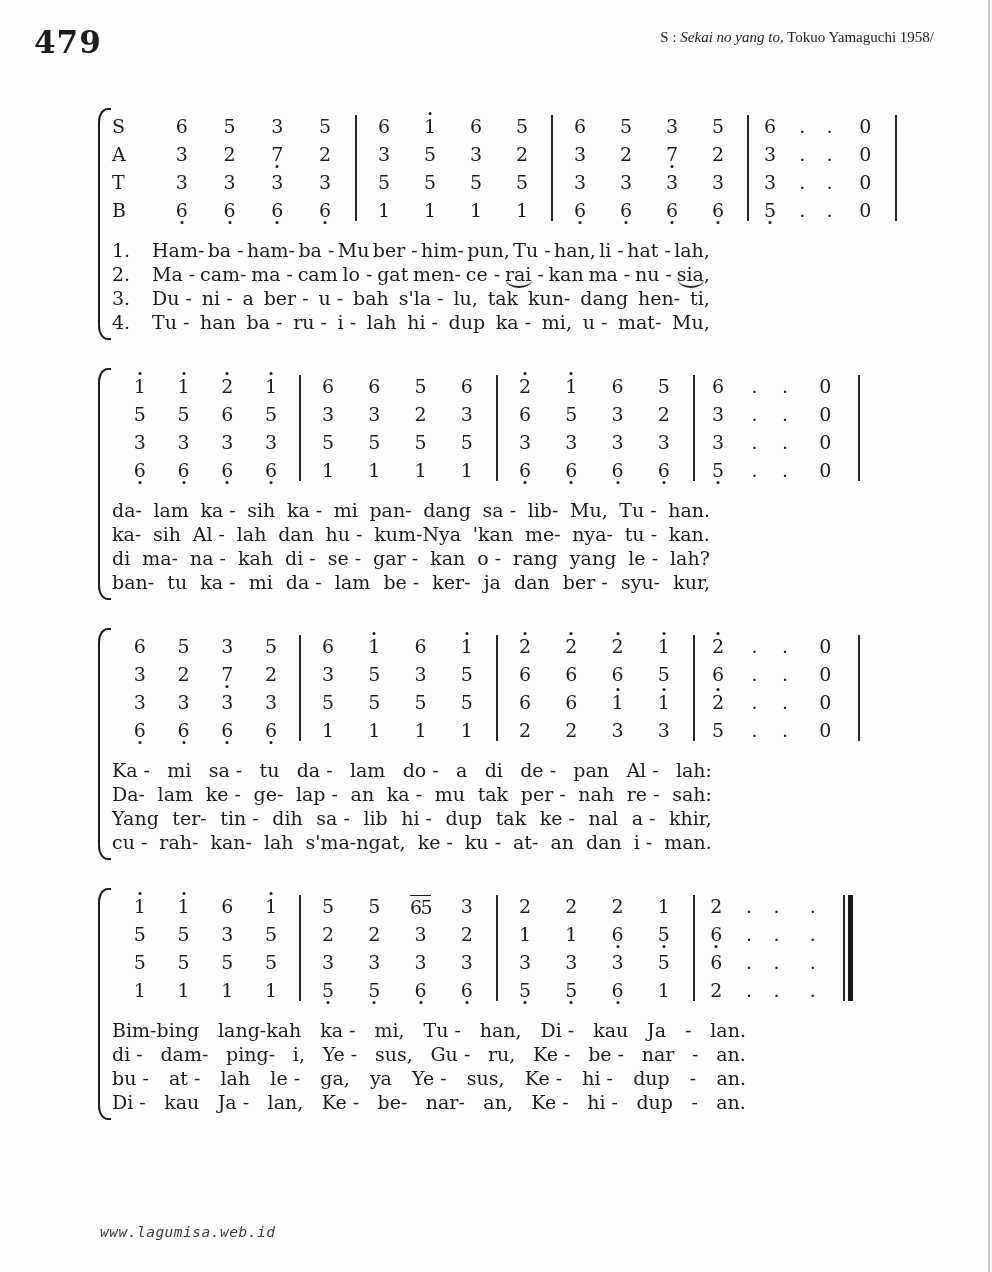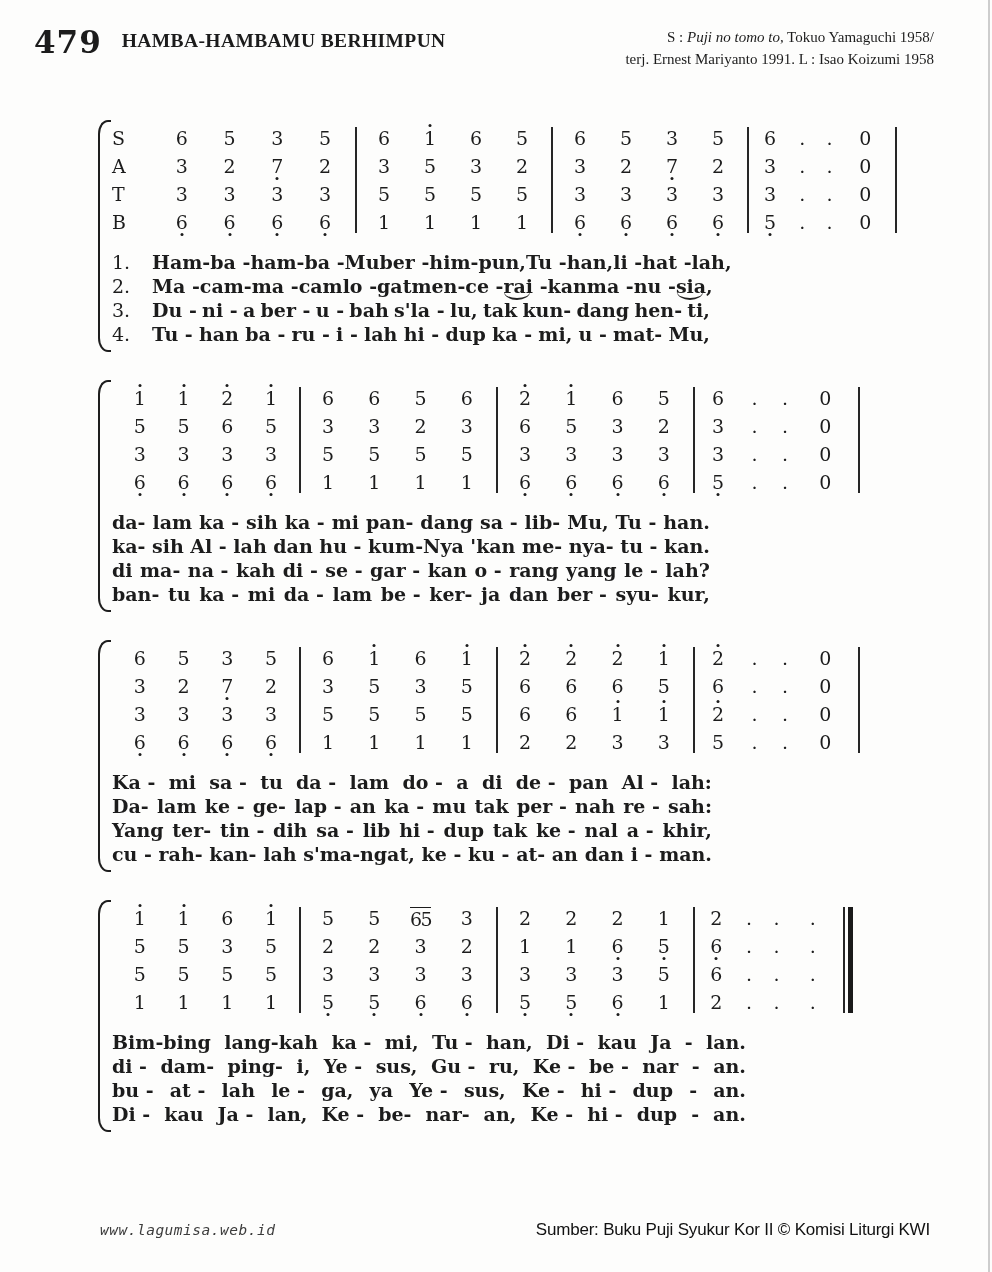--- a/index.html
+++ b/index.html
@@ -33,45 +33,43 @@
   .od{position:absolute;left:50%;transform:translateX(-50%);width:3px;height:3px;border-radius:50%;background:#1c1c1c;}
   .od.hi{top:-4px;}
   .od.lo{bottom:-4px;}
   .beam{border-top:1.7px solid #1c1c1c;padding-top:1px;letter-spacing:-1.5px;}
   .vbar{position:absolute;top:3px;height:106px;width:1.7px;background:#262626;}
   .vbar.thick{width:4.5px;background:#1a1a1a;}
 
   
   .lyric-line{display:flex;height:24px;line-height:24px;font-size:19px;white-space:nowrap;}
   .verse-num{width:40px;flex:none;}
-  .ltokens{display:flex;justify-content:space-between;flex:none;font-weight:bold;}
+  .ltokens{display:flex;justify-content:space-between;flex:none;}
   .syll{position:relative;}
   .syll.slur::after{content:"";position:absolute;left:1px;width:26px;height:7px;bottom:-2px;
                     border-bottom:2px solid #222;border-bottom-left-radius:55% 100%;border-bottom-right-radius:55% 100%;}
 
   
   footer{position:absolute;left:100px;right:62px;bottom:32px;display:flex;
          justify-content:space-between;align-items:baseline;}
   .website{font-family:"DejaVu Sans Mono",monospace;font-style:italic;font-size:14.5px;color:#3c3c3c;letter-spacing:.5px;}
   .source{font-family:"Liberation Sans","DejaVu Sans",sans-serif;font-size:17px;color:#111;letter-spacing:-.2px;}
 </style>
 </head>
 <body>
 
 <div class="page">
   <div class="scan-edge"></div>
 
   <header>
     <div class="song-number">479</div>
     <div class="title-block">
-      <div class="song-title">HAMBA-HAMBAMU BERHIMPUN</div>
     </div>
     <div class="credits" id="credits">
-        <div class="credit-line"><span>S : </span><span class="it">Puji no tomo to</span><span>, Tokuo Yamaguchi 1958/</span></div>
-        <div class="credit-line"><span>terj. Ernest Mariyanto 1991. L : Isao Koizumi 1958</span></div>
+        <div class="credit-line"><span>S : </span><span class="it">Sekai no yang to</span><span>, Tokuo Yamaguchi 1958/</span></div>
       </div>
   </header>
 
   <main id="systems">
       <div class="system">
         <div class="bracket"></div>
         <div class="notes-area">
           <div class="voice-row">
             <span class="vlabel">S</span>
             <div class="measure" style="width: 203px;">
@@ -803,15 +801,14 @@
               <span class="syll">-</span>
               <span class="syll">an.</span>
             </div>
           </div>
         </div>
       </div>
     </main>
 
   <footer>
     <div class="website">www.lagumisa.web.id</div>
-    <div class="source">Sumber: Buku Puji Syukur Kor II © Komisi Liturgi KWI</div>
   </footer>
 </div>
 
 </body></html>

